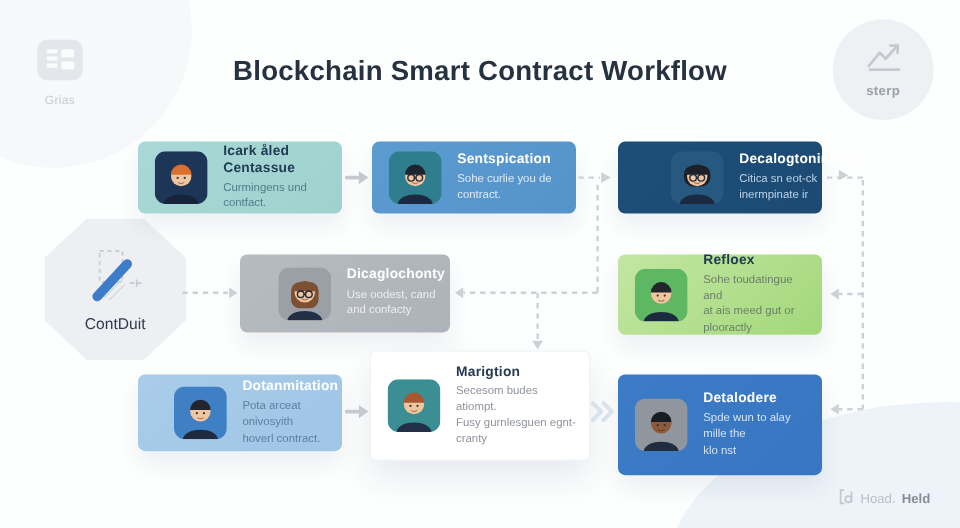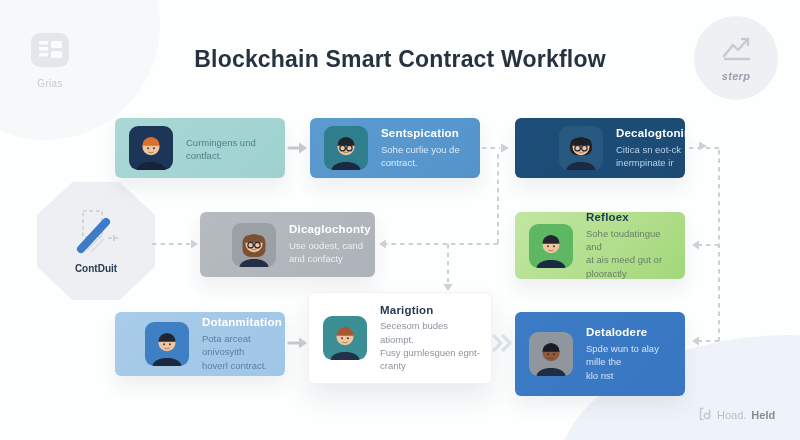--- a/index.html
+++ b/index.html
@@ -13,26 +13,26 @@
     border-radius:50%;background:#eef3f9;z-index:0;}
 
   .brand-tl{position:absolute;left:28px;top:33px;z-index:4;display:flex;flex-direction:column;align-items:center;width:44px;}
   .brand-tl .label{margin-top:7px;font-size:10px;color:#c6cbd2;letter-spacing:.3px;}
 
   .title{position:absolute;left:0;right:0;top:46px;margin:0;text-align:center;z-index:4;
     font-size:23px;font-weight:700;color:#263240;letter-spacing:.2px;}
 
   .badge-tr{position:absolute;left:694px;top:16px;width:84px;height:84px;border-radius:50%;
     background:#eef0f3;z-index:4;display:flex;flex-direction:column;align-items:center;justify-content:center;}
-  .badge-tr .label{margin-top:3px;font-size:11px;font-weight:600;color:#9aa1ab;letter-spacing:.3px;font-style:italic;}
+  .badge-tr .label{margin-top:3px;font-size:11px;font-weight:600;color:#9aa1ab;letter-spacing:.3px;}
 
   .left-node{position:absolute;left:37px;top:182px;width:118px;height:118px;z-index:2;
     background:#edeff2;display:flex;flex-direction:column;align-items:center;justify-content:center;
     clip-path:polygon(30% 0%,70% 0%,100% 28%,100% 72%,70% 100%,30% 100%,0% 72%,0% 28%);}
-  .left-node .label{margin-top:3px;font-size:10px;font-weight:700;color:#2c3b52;}
+  .left-node .label{margin-top:3px;font-size:13px;font-weight:400;color:#2c3b52;}
 
   .connectors{position:absolute;left:0;top:0;z-index:3;pointer-events:none;}
 
   .card{position:absolute;z-index:2;border-radius:6px;display:flex;align-items:center;
     padding:0 10px 0 14px;box-sizing:border-box;gap:13px;
     box-shadow:0 10px 18px rgba(45,65,95,.08);}
   .card .avatar{width:44px;height:44px;flex:0 0 44px;}
   .card .card-title{font-size:11.5px;font-weight:700;letter-spacing:.2px;line-height:1.2;}
   .card .card-desc{font-size:9.5px;line-height:1.4;margin-top:2px;white-space:pre-line;}
   .pos-0{left:115px;top:118px;width:170px;height:60px;}
@@ -143,20 +143,21 @@
 
       <path d="M8 48 C10 36.5 38 36.5 40 48 Z" fill="#16233a"></path>
       <circle cx="24" cy="22.5" r="9.3" fill="#f1c59e"></circle>
       <path d="M14.6 21.5 a9.4 9.4 0 0 1 18.8 0 z" fill="#d9702e"></path>
       <circle cx="20.8" cy="24.3" r="1" fill="#2a3442"></circle>
             <circle cx="27.2" cy="24.3" r="1" fill="#2a3442"></circle>
       <path d="M21.5 28.6 q2.5 1.7 5 0" stroke="rgba(60,30,20,0.45)" stroke-width="1" fill="none" stroke-linecap="round"></path>
     </g>
   </svg></div>
     <div class="card-text">
+      <div class="card-title" style="color: rgb(29, 59, 83);">Icark åled Centassue</div>
       <div class="card-desc" style="color: rgb(79, 127, 137);">Curmingens und contfact.</div>
     </div>
   </div>
   <div class="card pos-1" style="background: linear-gradient(135deg, rgb(91, 155, 208), rgb(85, 148, 203));">
     <div class="avatar"><svg viewBox="0 0 48 48" width="100%" height="100%" xmlns="http://www.w3.org/2000/svg">
     <clipPath id="av1">
             <rect width="48" height="48" rx="10"></rect>
           </clipPath>
     <rect width="48" height="48" rx="10" fill="#2e7e8d"></rect>
     <g clip-path="url(#av1)">

